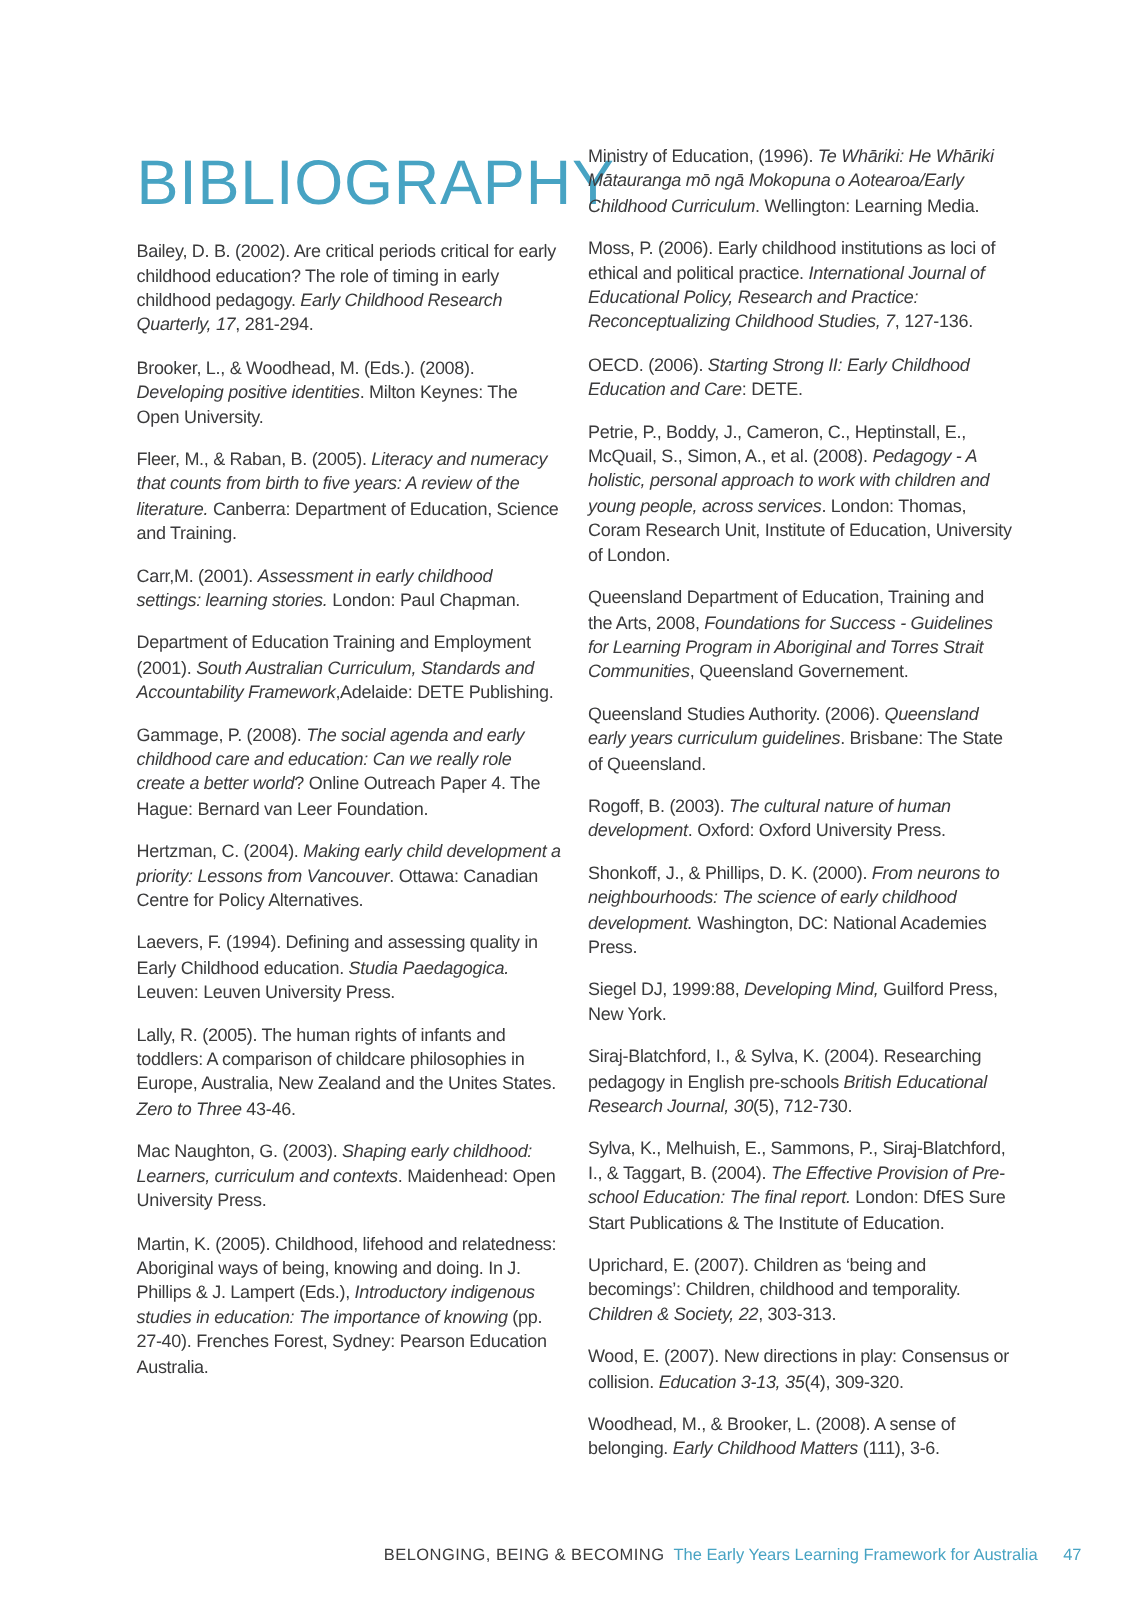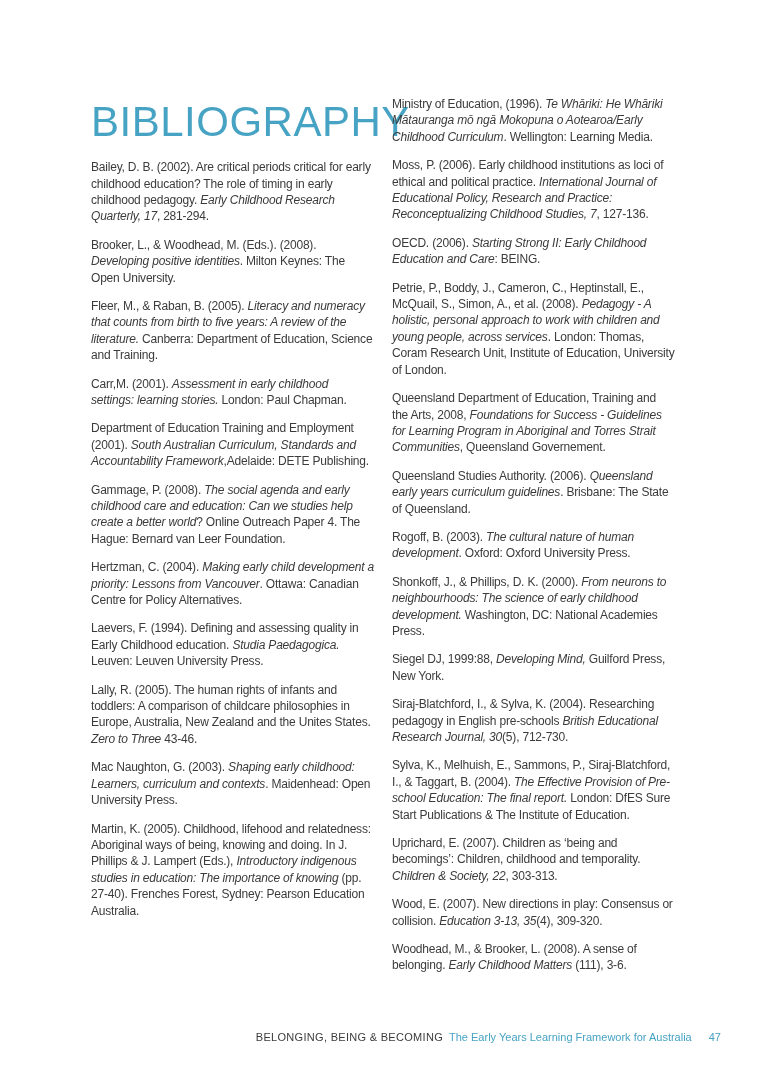--- a/index.html
+++ b/index.html
@@ -59,33 +59,33 @@
 <div class="page">
   <div class="content">
     <div class="col">
       <h1 class="title" style="color: rgb(71, 163, 195);">BIBLIOGRAPHY</h1>
       <div>
           <p class="entry"><span>Bailey, D. B. (2002). Are critical periods critical for early childhood education? The role of timing in early childhood pedagogy. </span><span class="it">Early Childhood Research Quarterly, 17</span><span>, 281-294.</span></p>
           <p class="entry"><span>Brooker, L., &amp; Woodhead, M. (Eds.). (2008). </span><span class="it">Developing positive identities</span><span>. Milton Keynes: The Open University.</span></p>
           <p class="entry"><span>Fleer, M., &amp; Raban, B. (2005). </span><span class="it">Literacy and numeracy that counts from birth to five years: A review of the literature.</span><span> Canberra: Department of Education, Science and Training.</span></p>
           <p class="entry"><span>Carr,M. (2001). </span><span class="it">Assessment in early childhood settings: learning stories.</span><span> London: Paul Chapman.</span></p>
           <p class="entry"><span>Department of Education Training and Employment (2001). </span><span class="it">South Australian Curriculum, Standards and Accountability Framework</span><span>,Adelaide: DETE Publishing.</span></p>
-          <p class="entry"><span>Gammage, P. (2008). </span><span class="it">The social agenda and early childhood care and education: Can we studies help create a better world</span><span>? Online Outreach Paper 4. The Hague: Bernard van Leer Foundation.</span></p>
+          <p class="entry"><span>Gammage, P. (2008). </span><span class="it">The social agenda and early childhood care and education: Can we really role create a better world</span><span>? Online Outreach Paper 4. The Hague: Bernard van Leer Foundation.</span></p>
           <p class="entry"><span>Hertzman, C. (2004). </span><span class="it">Making early child development a priority: Lessons from Vancouver</span><span>. Ottawa: Canadian Centre for Policy Alternatives.</span></p>
           <p class="entry"><span>Laevers, F. (1994). Defining and assessing quality in Early Childhood education. </span><span class="it">Studia Paedagogica.</span><span> Leuven: Leuven University Press.</span></p>
           <p class="entry"><span>Lally, R. (2005). The human rights of infants and toddlers: A comparison of childcare philosophies in Europe, Australia, New Zealand and the Unites States. </span><span class="it">Zero to Three</span><span> 43-46.</span></p>
           <p class="entry"><span>Mac Naughton, G. (2003). </span><span class="it">Shaping early childhood: Learners, curriculum and contexts</span><span>. Maidenhead: Open University Press.</span></p>
           <p class="entry"><span>Martin, K. (2005). Childhood, lifehood and relatedness: Aboriginal ways of being, knowing and doing. In J. Phillips &amp; J. Lampert (Eds.), </span><span class="it">Introductory indigenous studies in education: The importance of knowing</span><span> (pp. 27-40). Frenches Forest, Sydney: Pearson Education Australia.</span></p>
         </div>
     </div>
     <div class="col">
       <div>
           <p class="entry"><span>Ministry of Education, (1996). </span><span class="it">Te Whāriki: He Whāriki Mātauranga mō ngā Mokopuna o Aotearoa/Early Childhood Curriculum</span><span>. Wellington: Learning Media.</span></p>
           <p class="entry"><span>Moss, P. (2006). Early childhood institutions as loci of ethical and political practice. </span><span class="it">International Journal of Educational Policy, Research and Practice: Reconceptualizing Childhood Studies, 7</span><span>, 127-136.</span></p>
-          <p class="entry"><span>OECD. (2006). </span><span class="it">Starting Strong II: Early Childhood Education and Care</span><span>: BEING.</span></p>
+          <p class="entry"><span>OECD. (2006). </span><span class="it">Starting Strong II: Early Childhood Education and Care</span><span>: DETE.</span></p>
           <p class="entry"><span>Petrie, P., Boddy, J., Cameron, C., Heptinstall, E., McQuail, S., Simon, A., et al. (2008). </span><span class="it">Pedagogy - A holistic, personal approach to work with children and young people, across services</span><span>. London: Thomas, Coram Research Unit, Institute of Education, University of London.</span></p>
           <p class="entry"><span>Queensland Department of Education, Training and the Arts, 2008, </span><span class="it">Foundations for Success - Guidelines for  Learning Program in Aboriginal and Torres Strait Communities</span><span>, Queensland Governement.</span></p>
           <p class="entry"><span>Queensland Studies Authority. (2006). </span><span class="it">Queensland early years curriculum guidelines</span><span>. Brisbane: The State of Queensland.</span></p>
           <p class="entry"><span>Rogoff, B. (2003). </span><span class="it">The cultural nature of human development</span><span>. Oxford: Oxford University Press.</span></p>
           <p class="entry"><span>Shonkoff, J., &amp; Phillips, D. K. (2000). </span><span class="it">From neurons to neighbourhoods: The science of early childhood development.</span><span> Washington, DC: National Academies Press.</span></p>
           <p class="entry"><span>Siegel DJ, 1999:88, </span><span class="it">Developing Mind,</span><span> Guilford Press, New York.</span></p>
           <p class="entry"><span>Siraj-Blatchford, I., &amp; Sylva, K. (2004). Researching pedagogy in English pre-schools </span><span class="it">British Educational Research Journal, 30</span><span>(5), 712-730.</span></p>
           <p class="entry"><span>Sylva, K., Melhuish, E., Sammons, P., Siraj-Blatchford, I., &amp; Taggart, B. (2004). </span><span class="it">The Effective Provision of Pre-school Education: The final report.</span><span> London: DfES Sure Start Publications &amp; The Institute of Education.</span></p>
           <p class="entry"><span>Uprichard, E. (2007). Children as ‘being and becomings’: Children, childhood and temporality. </span><span class="it">Children &amp; Society, 22</span><span>, 303-313.</span></p>
           <p class="entry"><span>Wood, E. (2007). New directions in play: Consensus or collision. </span><span class="it">Education 3-13, 35</span><span>(4), 309-320.</span></p>

